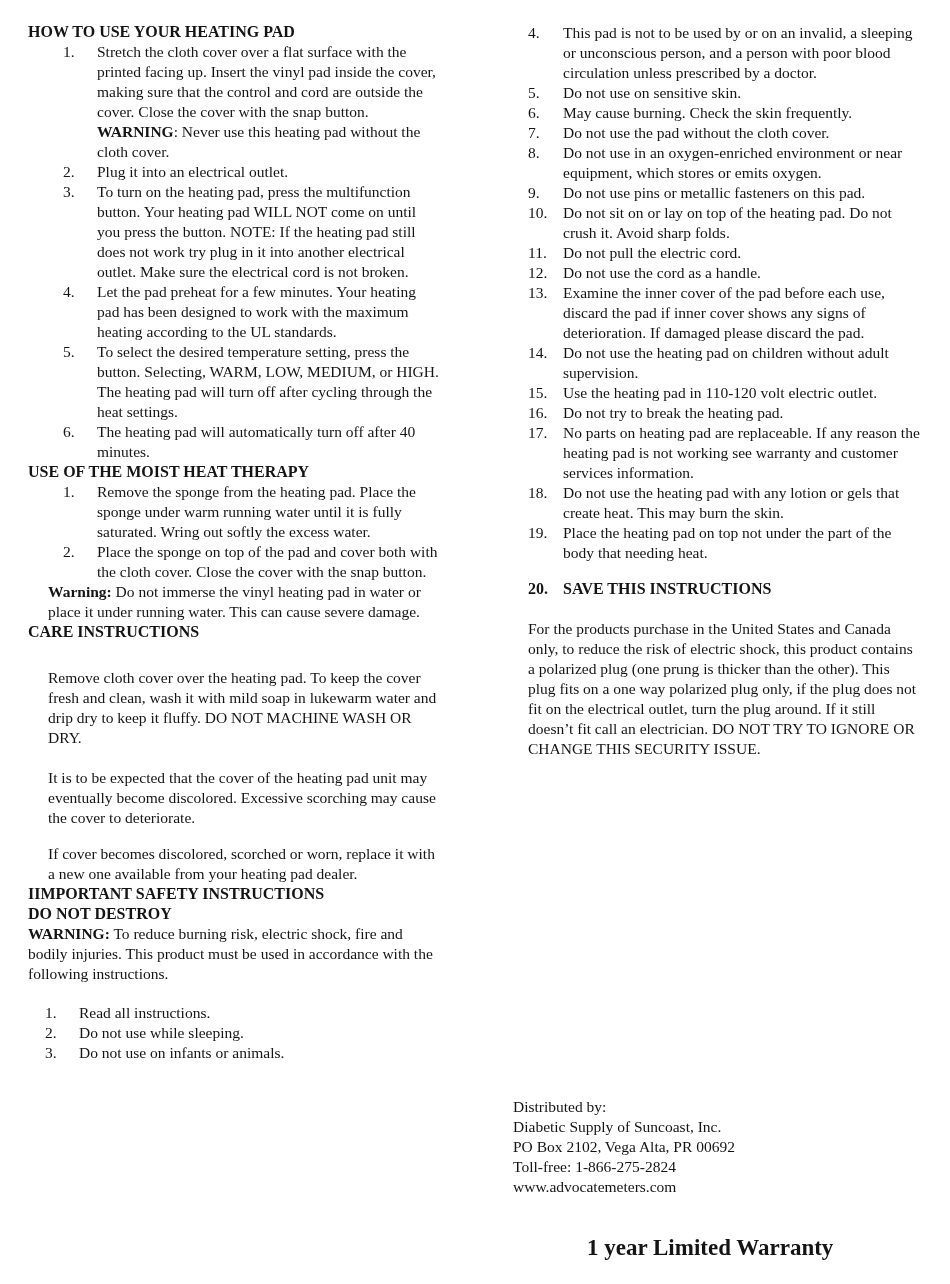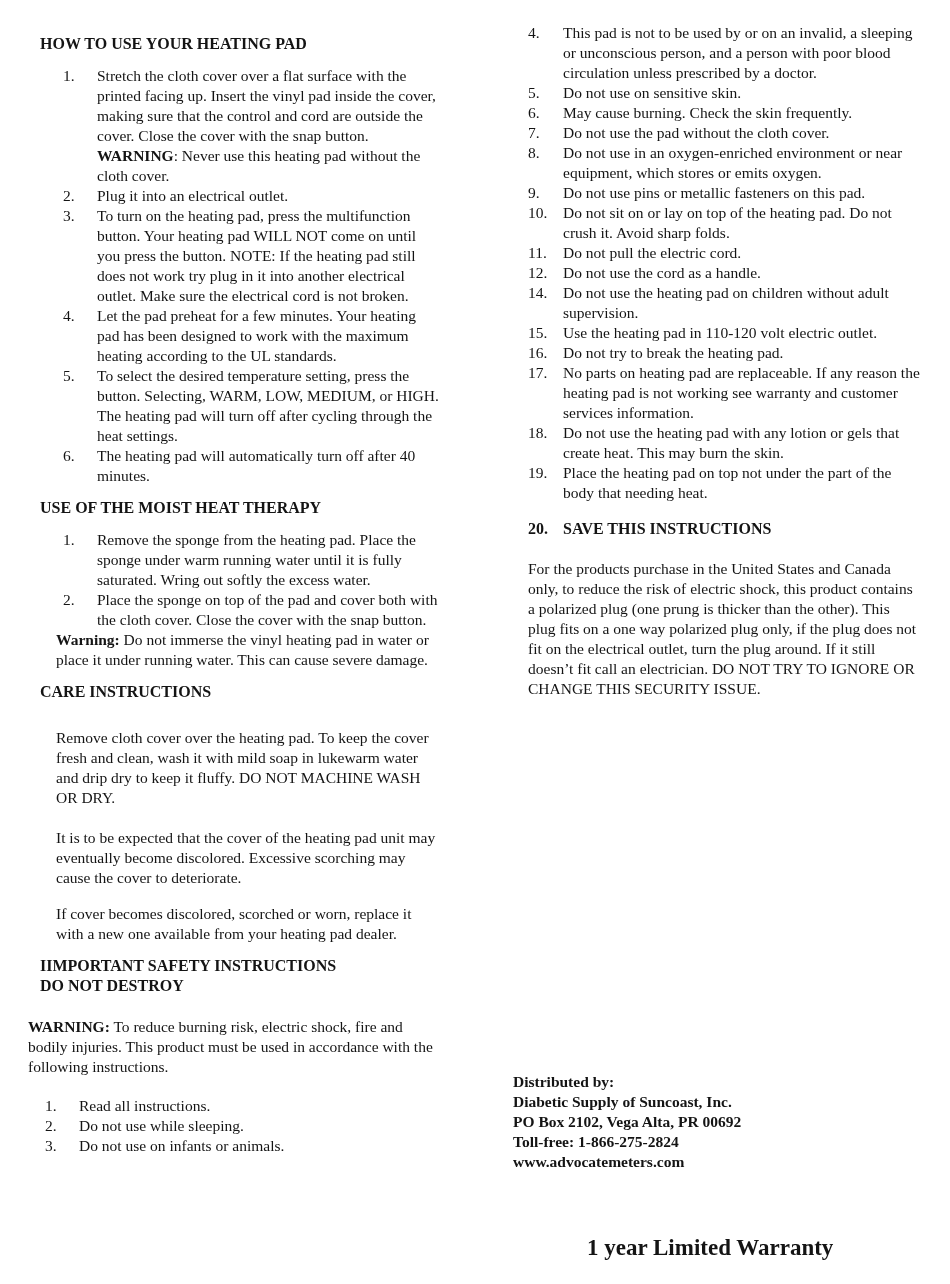--- a/index.html
+++ b/index.html
@@ -9,39 +9,39 @@
     height:1284px;
     background:#ffffff;
     font-family:"Liberation Serif", "DejaVu Serif", serif;
     font-size:15.5px;
     line-height:20px;
     color:#141414;
     overflow:hidden;
   }
   .col-left  { position:absolute; left:28px;  top:22px; width:413px; }
   .col-right { position:absolute; left:528px; top:23px; width:392px; }
-  h2.head { font-size:16px; font-weight:bold; margin:12px; line-height:20px; }
+  h2.head { font-size:16px; font-weight:bold; margin:0; line-height:20px; }
   .li { display:flex; }
   .hang35 { padding-left:35px; }
   .hang17 { padding-left:17px; }
   .num { flex:none; width:34px; }
   .num-r { flex:none; width:35px; }
   .txt { flex:1; }
-  .indent34 { margin-left:28px; }
+  .indent34 { margin-left:20px; }
   p { margin:0; }
   b { font-weight:bold; }
   .mt17 { margin-top:17px; }
   .mt16 { margin-top:16px;justify-content:flex-end; }
   .mt19 { margin-top:19px; }
   .mt20 { margin-top:20px; }
-  .mt21 { margin-top:21px; }
+  .mt21 { }
   .mt26 { margin-top:26px; }
   .mt39 { margin-top:39px; }
   .save-head { display:flex; font-weight:bold; font-size:16px; }
-  .distributor { position:absolute; left:513px; top:1072px; width:400px;font-weight:bold; }
+  .distributor { position:absolute; left:513px; top:1097px; width:400px; }
   .warranty {
     position:absolute; left:587px; top:1236px;
     font-weight:bold; font-size:23px; line-height:24px;
   }
 </style>
 </head>
 <body>
 
 <div class="page">
 
@@ -146,20 +146,24 @@
     </div>
     <div class="li">
       <span class="num-r">11.</span>
       <div class="txt">Do not pull the electric cord.</div>
     </div>
     <div class="li">
       <span class="num-r">12.</span>
       <div class="txt">Do not use the cord as a handle.</div>
     </div>
     <div class="li">
+      <span class="num-r">13.</span>
+      <div class="txt">Examine the inner cover of the pad before each use, discard the pad if inner cover shows any signs of deterioration. If damaged please discard the pad.</div>
+    </div>
+    <div class="li">
       <span class="num-r">14.</span>
       <div class="txt">Do not use the heating pad on children without adult supervision.</div>
     </div>
     <div class="li">
       <span class="num-r">15.</span>
       <div class="txt">Use the heating pad in 110-120 volt electric outlet.</div>
     </div>
     <div class="li">
       <span class="num-r">16.</span>
       <div class="txt">Do not try to break the heating pad.</div>

